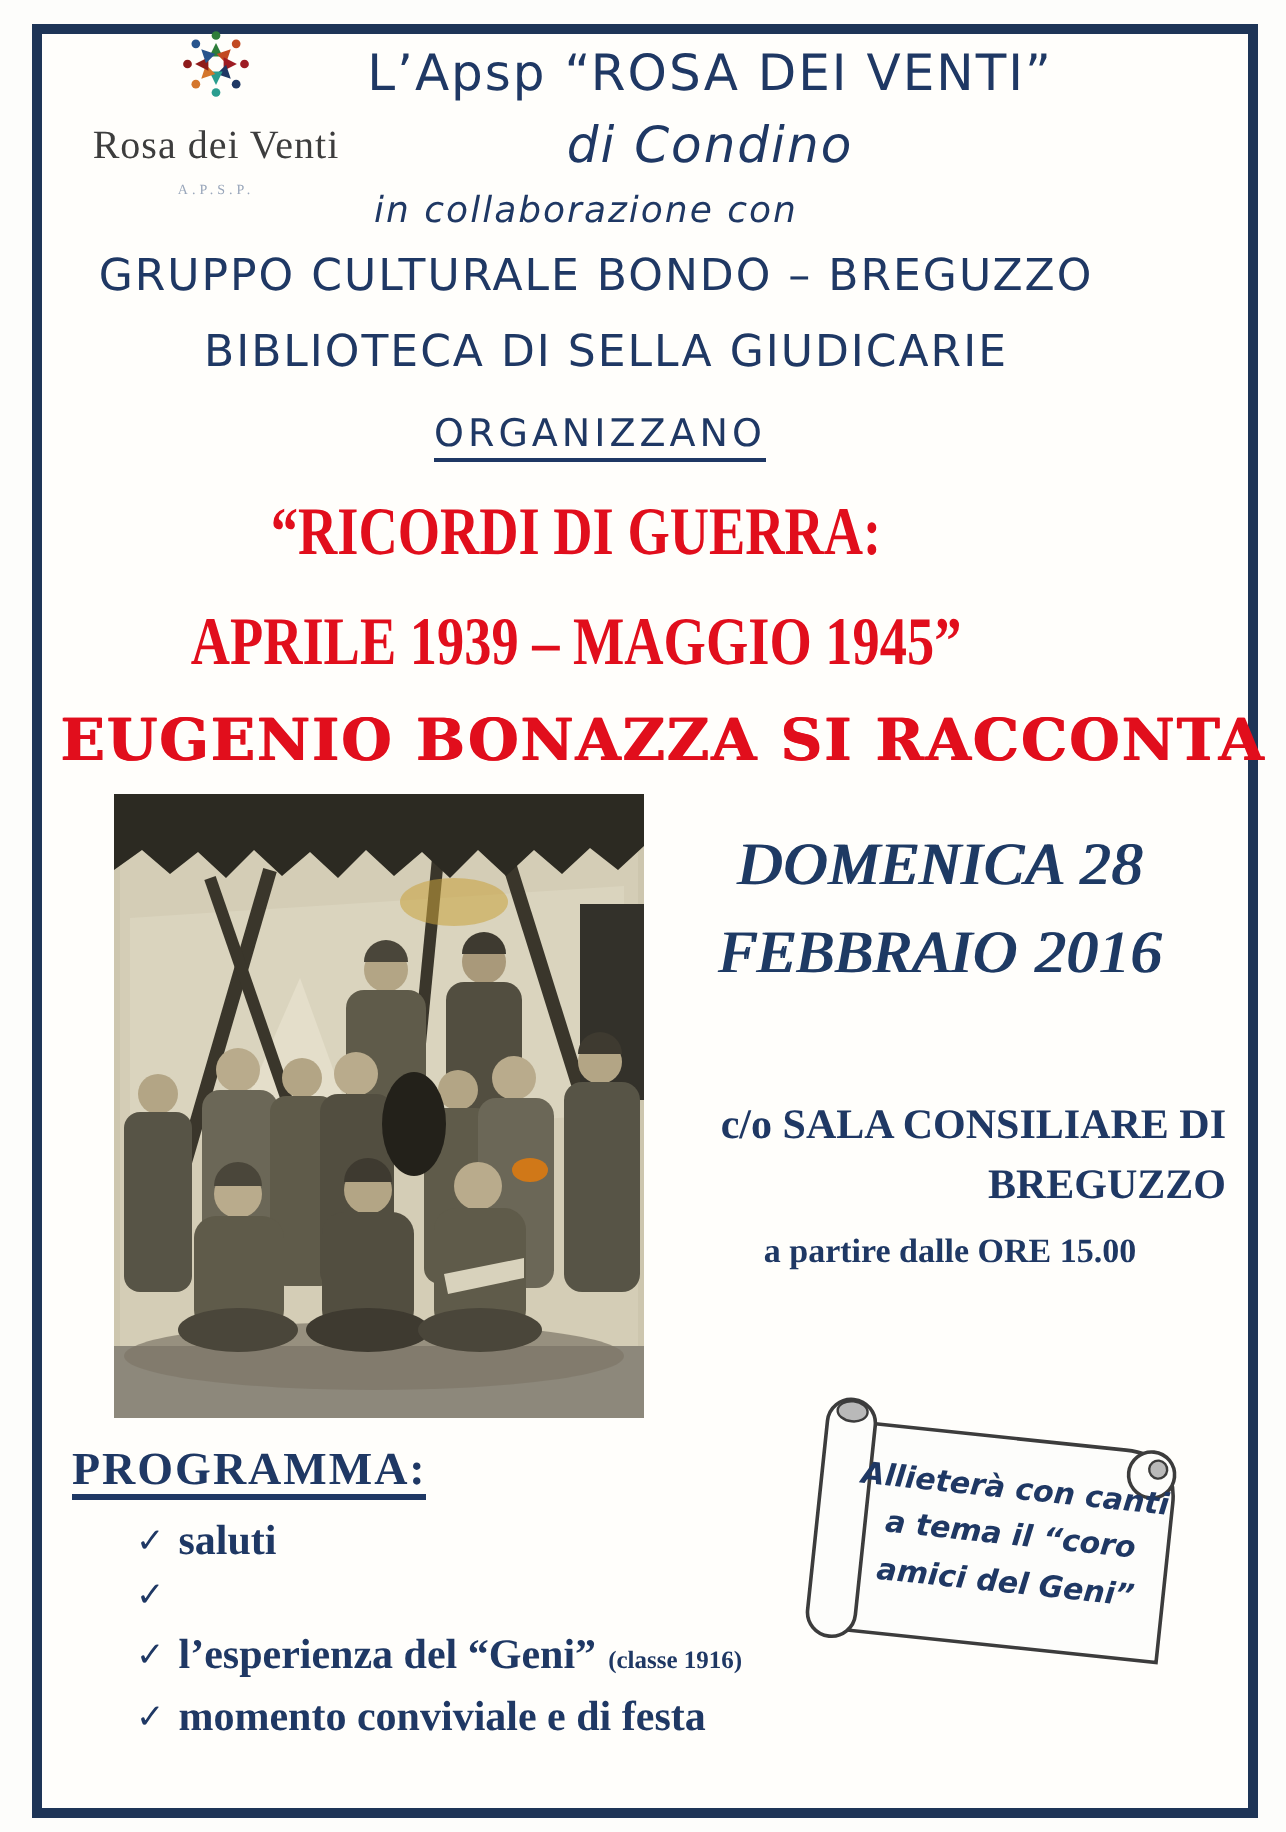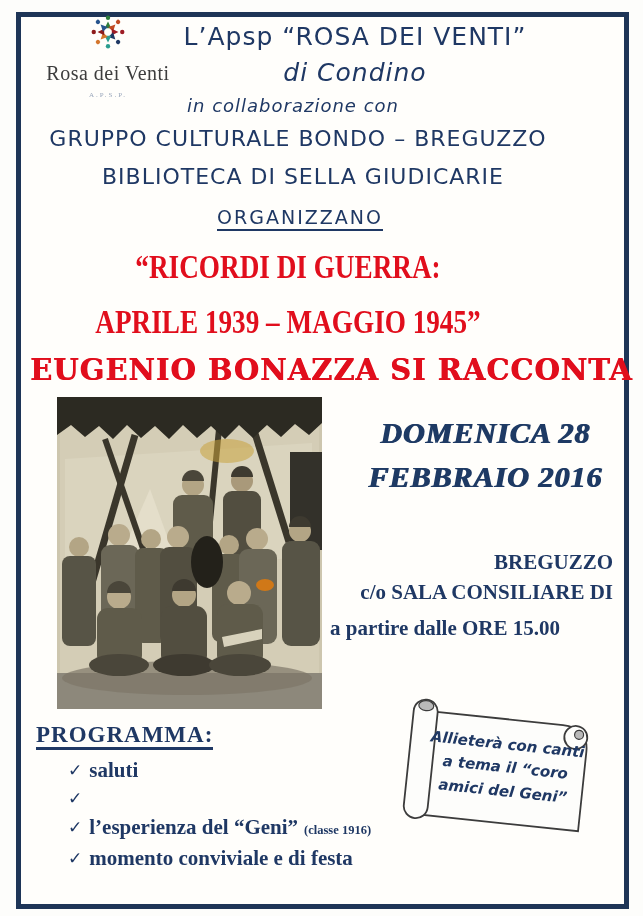--- a/index.html
+++ b/index.html
@@ -41,35 +41,35 @@
   }
   .t1{left:28px;top:248px;width:520px;font-size:34px;transform:scaleX(0.80);transform-origin:center;}
   .t2{left:28px;top:303px;width:520px;font-size:34px;transform:scaleX(0.80);transform-origin:center;}
   .t3{left:30px;top:353px;width:515px;font-size:29px;letter-spacing:1px;
       font-family:"DejaVu Serif",serif;text-shadow:0.6px 0 0 #E10E1C;}
   
   .photo{position:absolute;left:57px;top:397px;width:265px;height:312px;}
   .photo svg{display:block;}
   
   .event-day,.event-my{
-    position:absolute;left:345px;width:280px;text-align:center;
+    position:absolute;left:330px;width:280px;text-align:center;
     color:#1E3A64;font-family:"Liberation Serif",serif;
-    font-weight:bold;font-style:italic;font-size:30px;letter-spacing:1px;
+    font-weight:normal;font-style:italic;font-size:30px;letter-spacing:1px;
     text-shadow:1.2px 0 0 #1E3A64;white-space:nowrap;
   }
   .event-day{top:416px;}
   .event-my{top:460px;}
   .venue{
     position:absolute;left:330px;top:548px;width:283px;text-align:right;
     color:#1F3864;font-weight:bold;font-size:21px;line-height:1.42;
     font-family:"Liberation Serif",serif;
   }
   .time{
-    position:absolute;left:330px;top:616px;width:290px;text-align:left;
-    color:#1F3864;font-weight:bold;font-size:21px;
+    position:absolute;left:330px;top:616px;width:290px;text-align:center;
+    color:#1F3864;font-weight:bold;font-size:17px;
     font-family:"Liberation Serif",serif;
   }
   
   .prog-head{
     position:absolute;left:36px;top:722px;color:#1F3864;font-weight:bold;
     font-size:23px;letter-spacing:1px;font-family:"Liberation Serif",serif;
   }
   .prog-head span{border-bottom:3px solid #1F3864;padding-bottom:0;}
   .prog-list{position:absolute;left:68px;top:758px;width:330px;}
   .prog-item{
@@ -216,22 +216,22 @@
       <rect x="160" y="207" width="46" height="62" rx="11" fill="#5f5b4a"></rect>
       <ellipse cx="183" cy="268" rx="31" ry="11" fill="#4a463a"></ellipse>
       <path d="M165 240 L205 232 L205 242 L167 250 Z" fill="#d8d2bc"></path>
     </g>
   </svg>
 </div>
 
 <div class="event-day">DOMENICA 28</div>
 <div class="event-my">FEBBRAIO 2016</div>
 <div class="venue">
+  <div>c/o SALA CONSILIARE DI</div>
   <div>BREGUZZO</div>
-  <div>c/o SALA CONSILIARE DI</div>
 </div>
 <div class="time">a partire dalle ORE 15.00</div>
 
 <div class="prog-head"><span>PROGRAMMA:</span></div>
 <div class="prog-list">
   <div class="prog-item">
     <span class="check">✓</span>
     <span>saluti</span>
   </div>
   <div class="prog-item">

